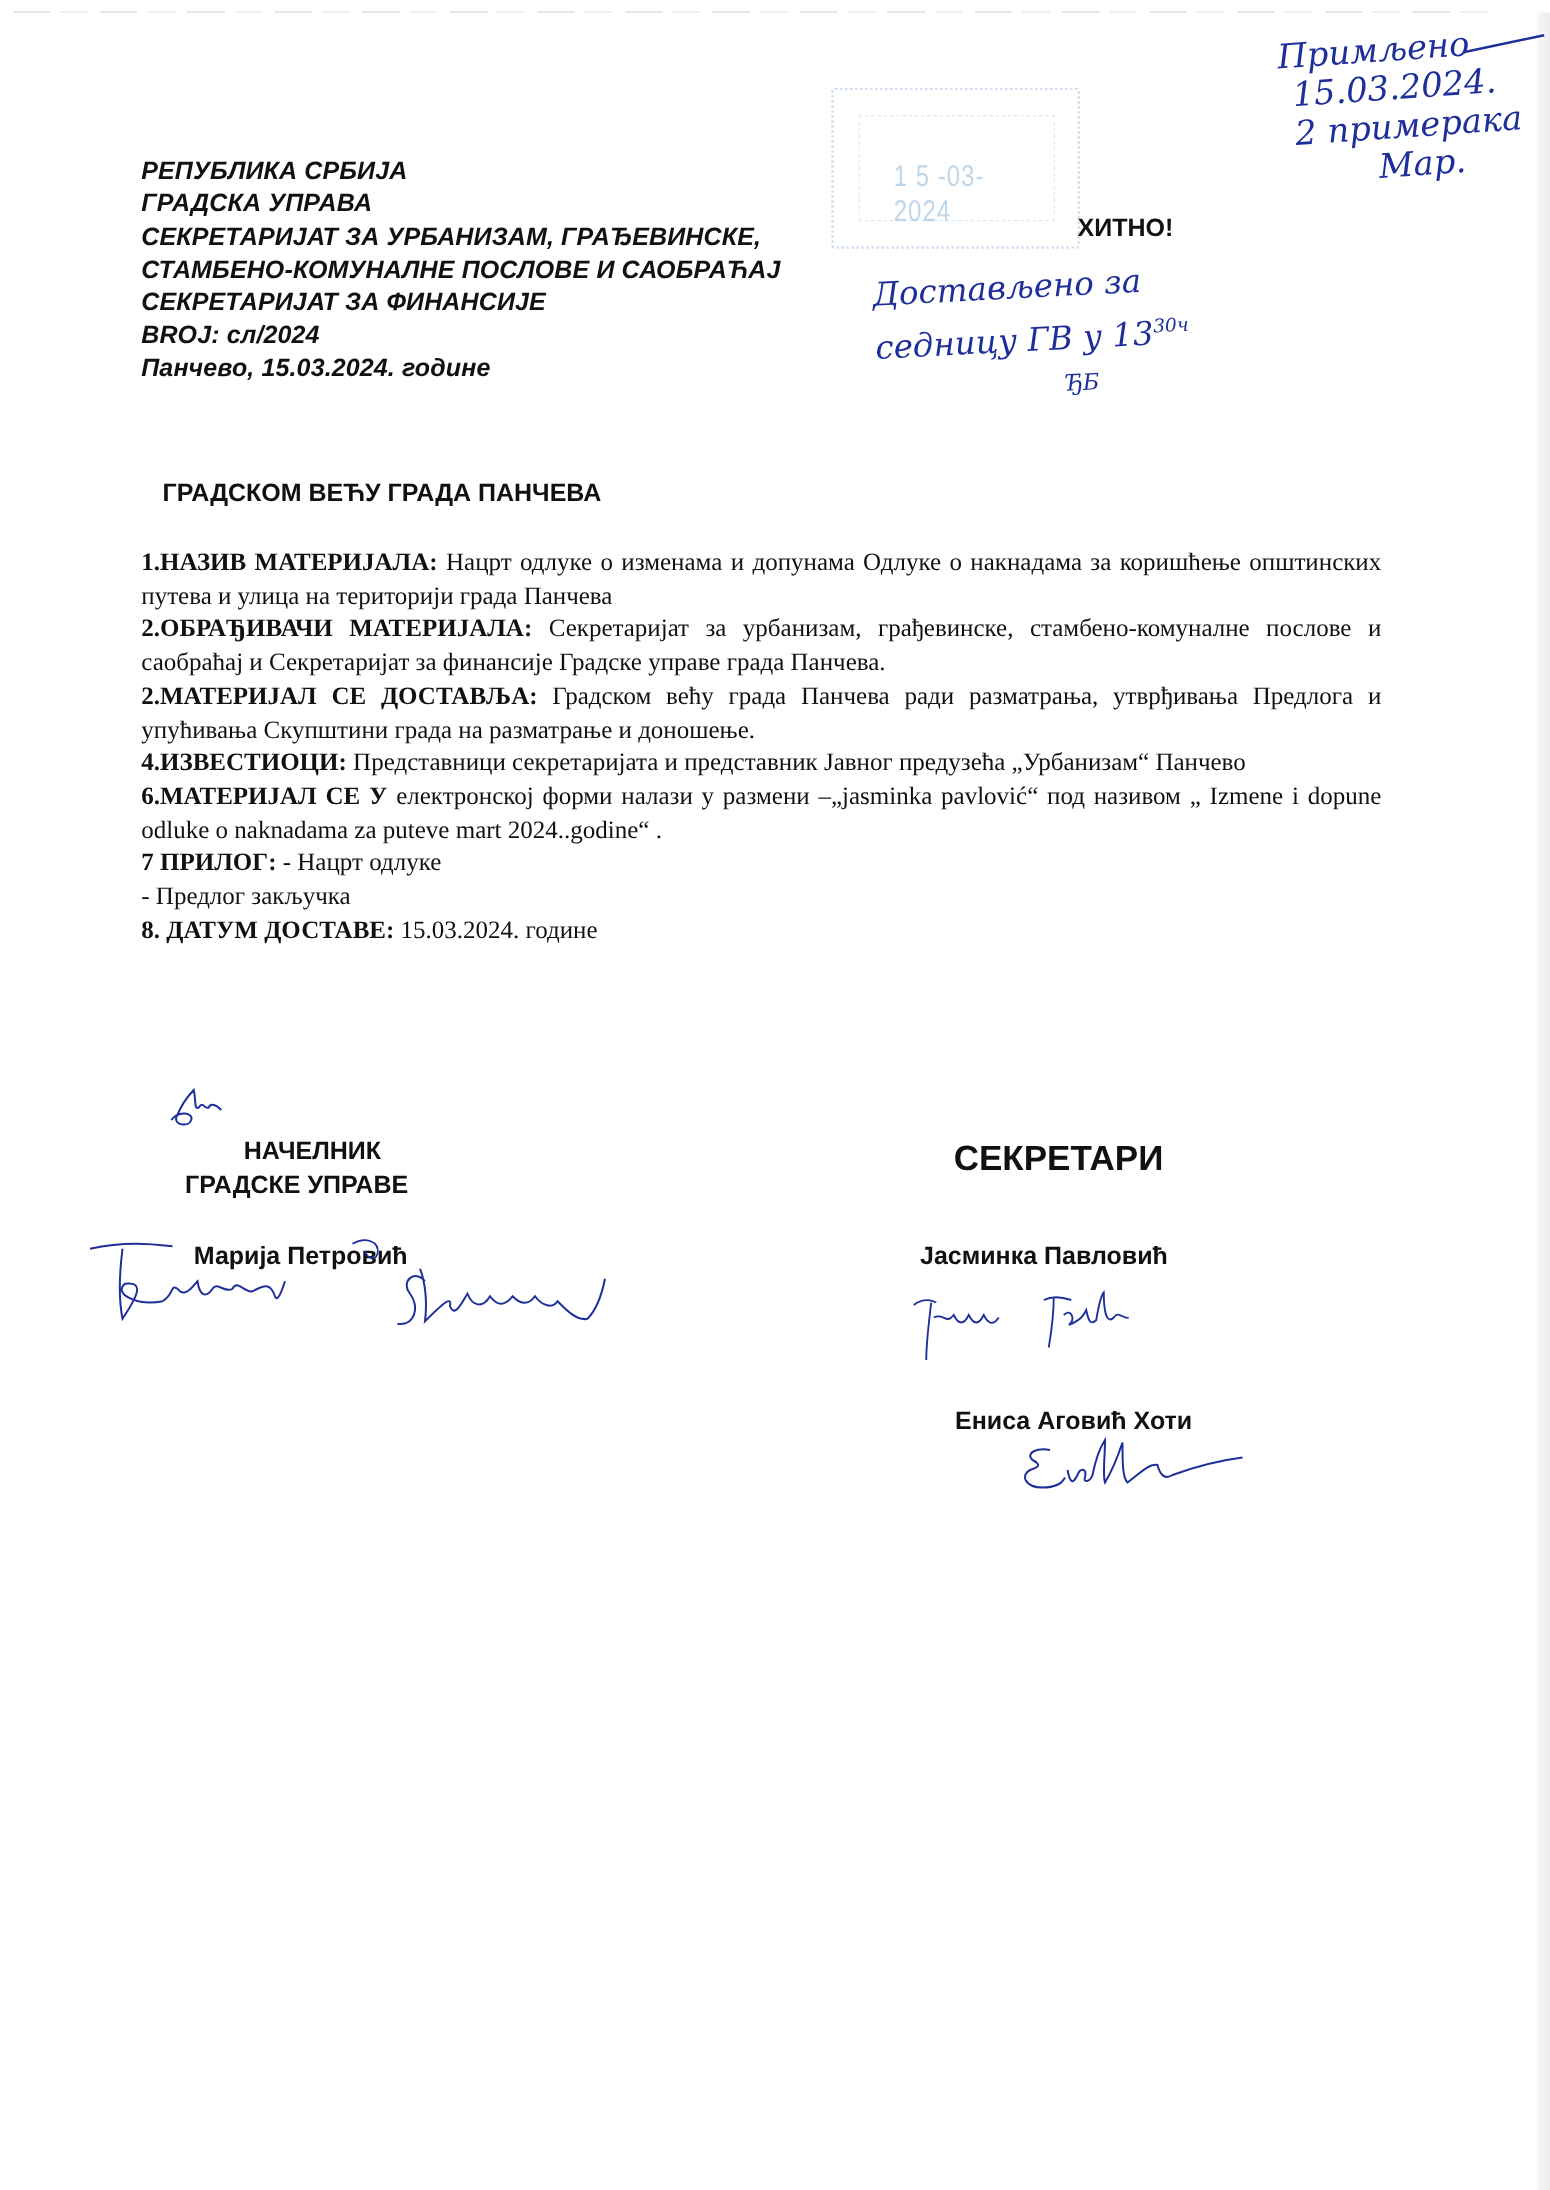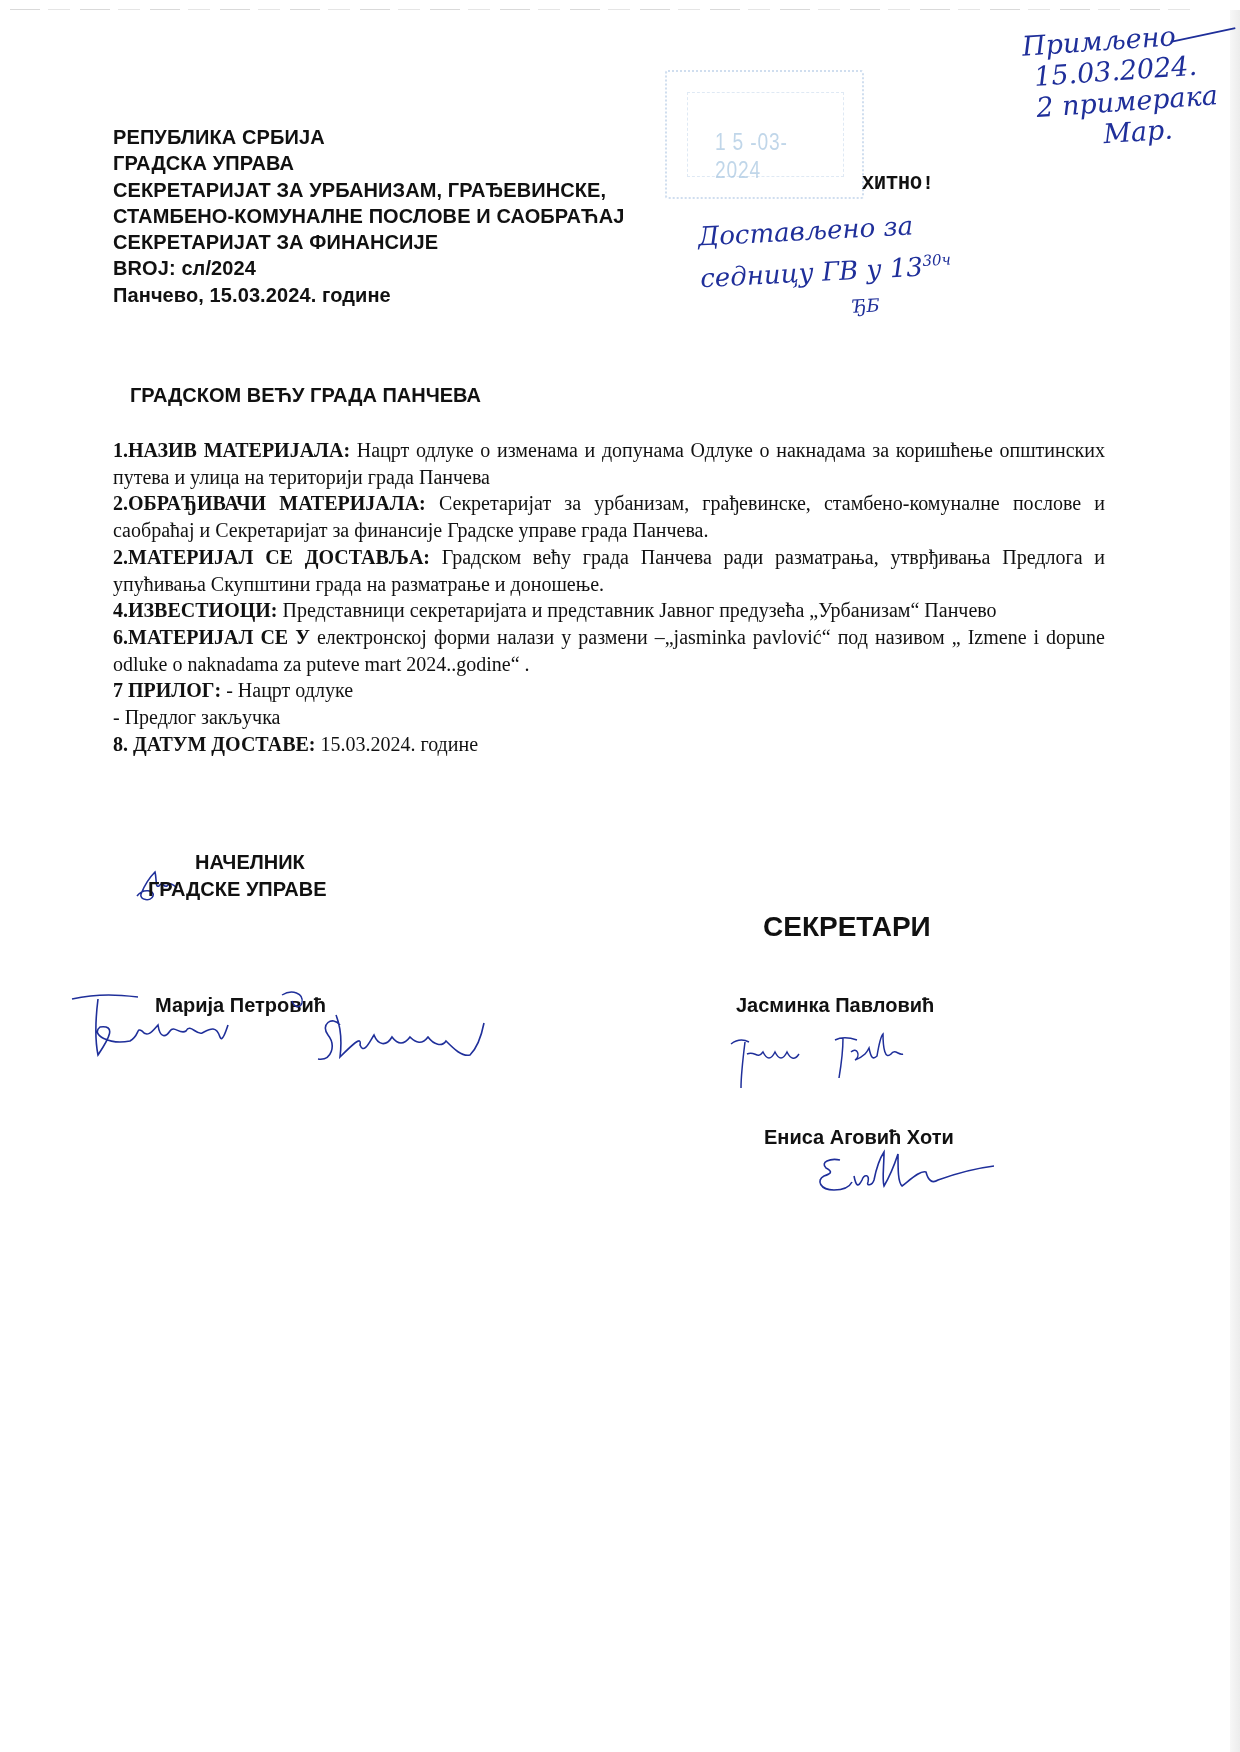--- a/index.html
+++ b/index.html
@@ -7,23 +7,23 @@
       width: 1240px; height: 1752px; background: #ffffff; position: relative; overflow: hidden;
       font-family: "Liberation Sans", sans-serif; color: #111111;
     }
     .page { position: absolute; left: 0; top: 0; width: 1240px; height: 1752px; background: #fff; }
     .right-edge { position: absolute; right: 0; top: 10px; width: 10px; height: 1742px;
       background: linear-gradient(to right, #f7f7f7, #ececec); }
     .top-rule { position: absolute; left: 10px; top: 9px; width: 1180px; height: 1px;
       background: repeating-linear-gradient(to right, #c9c9c9 0 30px, transparent 30px 38px, #dadada 38px 60px, transparent 60px 70px); opacity: .7; }
 
     .header { position: absolute; left: 113px; top: 124px; font-weight: bold; font-size: 20px; line-height: 26.3px; letter-spacing: 0.1px; }
-    .header div { white-space: nowrap; }
+    .header div { white-space: nowrap; font-style: italic; }
 
-    .urgent { position: absolute; left: 862px; top: 172px; font-weight: bold; font-size: 20px; font-family: Liberation Mono, monospace; }
+    .urgent { position: absolute; left: 862px; top: 172px; font-weight: bold; font-size: 20px; }
 
     .stamp { position: absolute; left: 665px; top: 70px; width: 195px; height: 125px;
       border: 2px dotted rgba(120,160,210,.35); border-radius: 3px; }
     .stamp-inner { position: absolute; left: 20px; top: 20px; right: 18px; bottom: 20px; border: 1px dashed rgba(130,170,215,.25); }
     .stamp-date { position: absolute; left: 48px; top: 56px; font-family: "Liberation Sans Narrow", "Liberation Sans", sans-serif;
       font-size: 24px; color: rgba(140,180,215,.55); letter-spacing: 1px; transform: scaleX(.8); transform-origin: left; }
 
     .hand { position: absolute; font-family: "DejaVu Serif", serif; font-style: italic; color: #1f2f9a; white-space: nowrap; }
     .hand-note-1 { left: 1025px; top: 24px; font-size: 27px; line-height: 31px; transform: rotate(-4deg); }
     .hand-note-1 div:nth-child(2) { padding-left: 10px; }
@@ -33,21 +33,21 @@
     .hand-note-2 { left: 700px; top: 212px; font-size: 26px; line-height: 36px; transform: rotate(-3deg); }
     .hand-note-2 .sup { font-size: 15px; vertical-align: super; }
     .hand-note-2 .initials { padding-left: 150px; font-size: 18px; }
 
     .recipient { position: absolute; left: 113px; top: 384px; font-weight: bold; font-size: 20px; margin-left: 17px; }
 
     .body { position: absolute; left: 113px; top: 437px; width: 992px; font-size: 20px; line-height: 26.7px; }
     .para { text-align: justify; text-align-last: left; font-family: Liberation Serif, serif; }
     .para b { font-weight: bold; }
 
-    .sign-left-title { position: absolute; left: 148px; top: 849px; font-weight: bold; font-size: 20px; line-height: 27px; }
+    .sign-left-title { position: absolute; left: 148px; top: 908px; font-weight: bold; font-size: 20px; line-height: 27px; }
     .sign-left-title div:first-child { padding-left: 47px; }
     .sign-right-title { position: absolute; left: 763px; top: 911px; font-weight: bold; font-size: 28px; }
     .name { position: absolute; font-weight: bold; font-size: 20px; white-space: nowrap; }
     .name-1 { left: 155px; top: 994px; }
     .name-2 { left: 736px; top: 994px; }
     .name-3 { left: 764px; top: 1126px; }
 
     .sig { position: absolute; }
   </style>
 </head>

